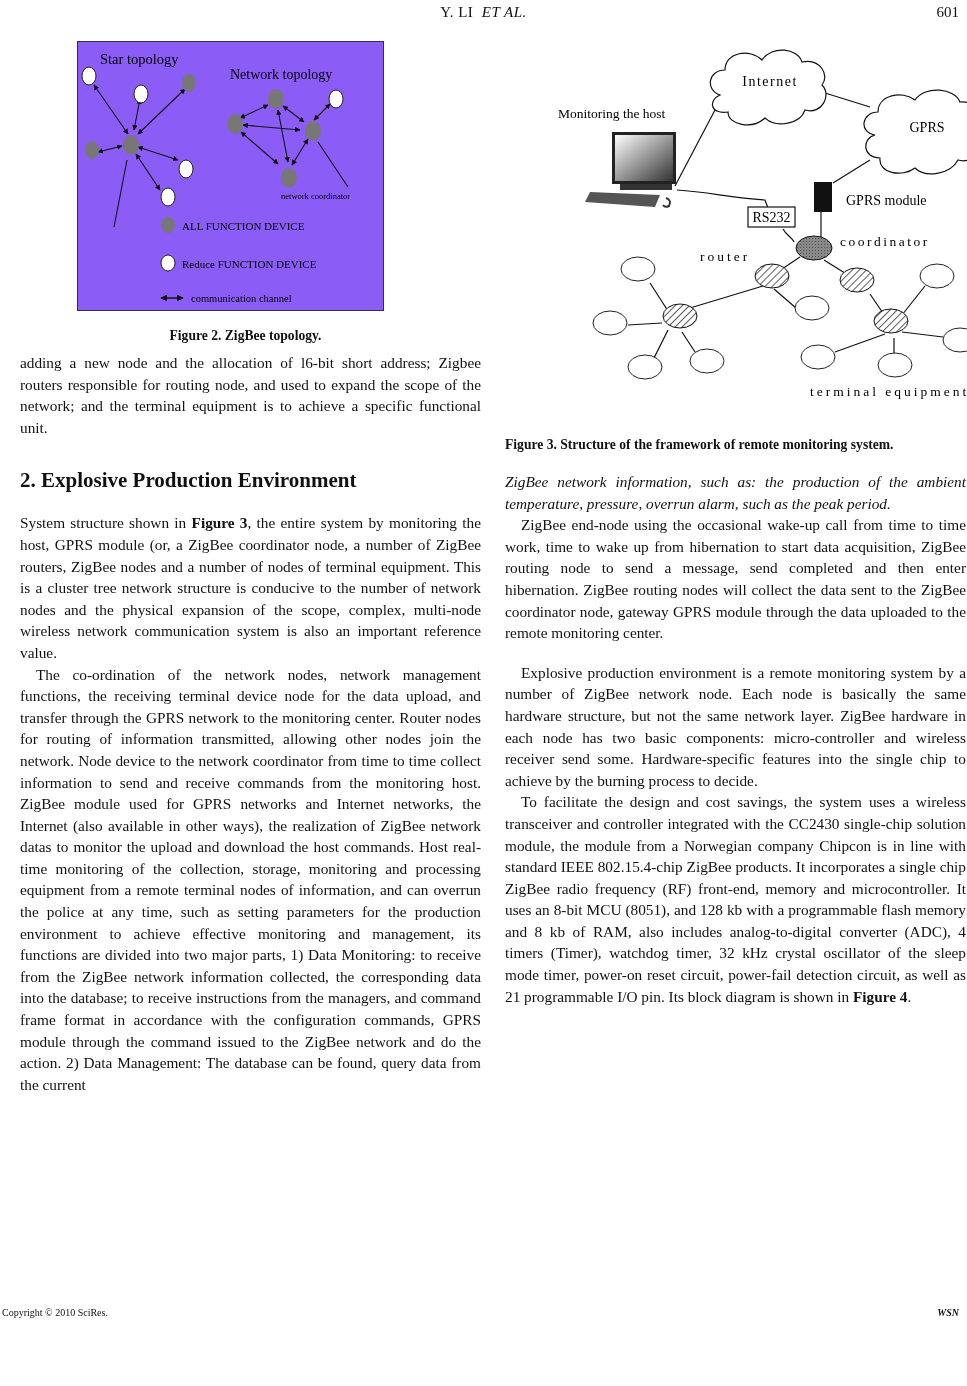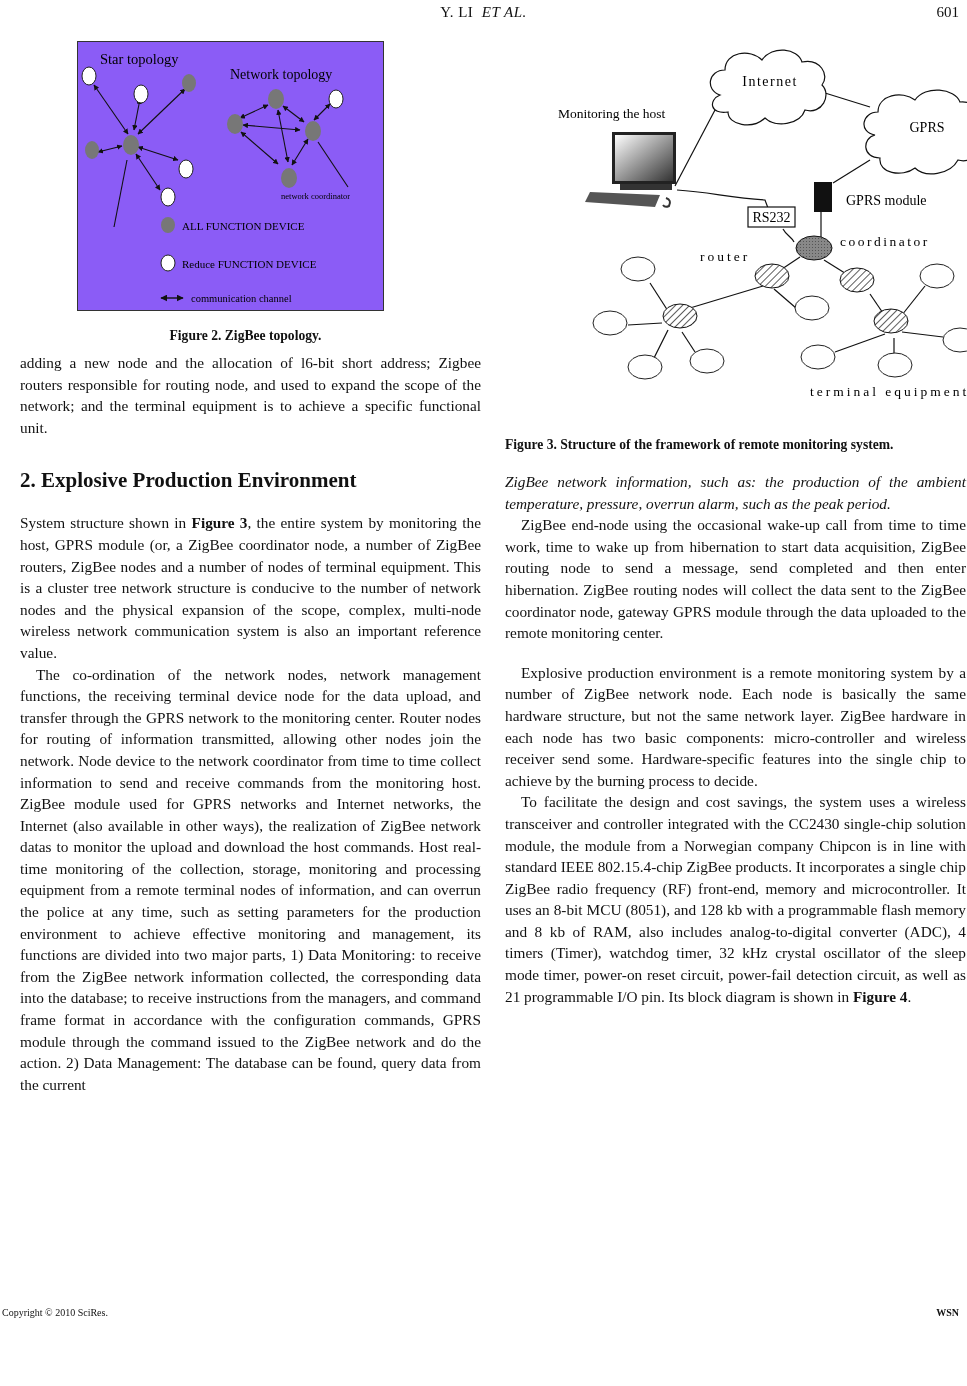--- a/index.html
+++ b/index.html
@@ -13,21 +13,21 @@
   .col p { margin:0; }
   .col p.ind { text-indent:16px; }
   .left { left:20px; }
   .right { left:505px; }
   .cap { font-weight:bold; font-size:13.6px; line-height:17px; }
   h2 { font-size:21px; font-weight:bold; margin:0; line-height:28px; }
   .fig2 { position:absolute; left:77px; top:41px; width:305px; height:268px; border:1px solid #333; background:#8b5cf6; }
   .fig3 { position:absolute; left:530px; top:40px; width:462px; height:362px; }
   .foot { position:absolute; top:1307px; font-size:10px; }
   .foot.l { left:2px; }
-  .foot.r { right:8px; font-weight:bold;margin-left:9px; }
+  .foot.r { right:8px; font-style:italic; font-weight:bold;margin-left:9px; }
   svg text { font-family:"Liberation Serif","DejaVu Serif",serif; }
 </style>
 </head>
 <body>
 
 <div class="hdr">
   <div class="center">
     <span>Y. LI</span>&nbsp;&nbsp;<i>ET AL.</i>
   </div>
   <div class="pg">601</div>

